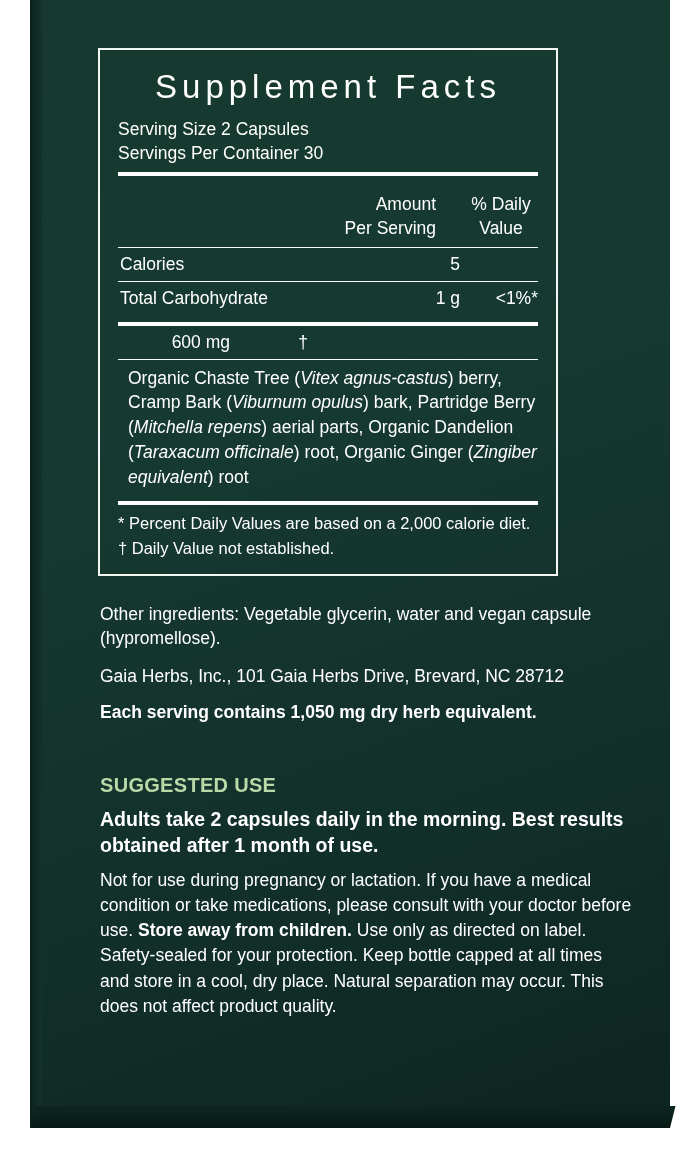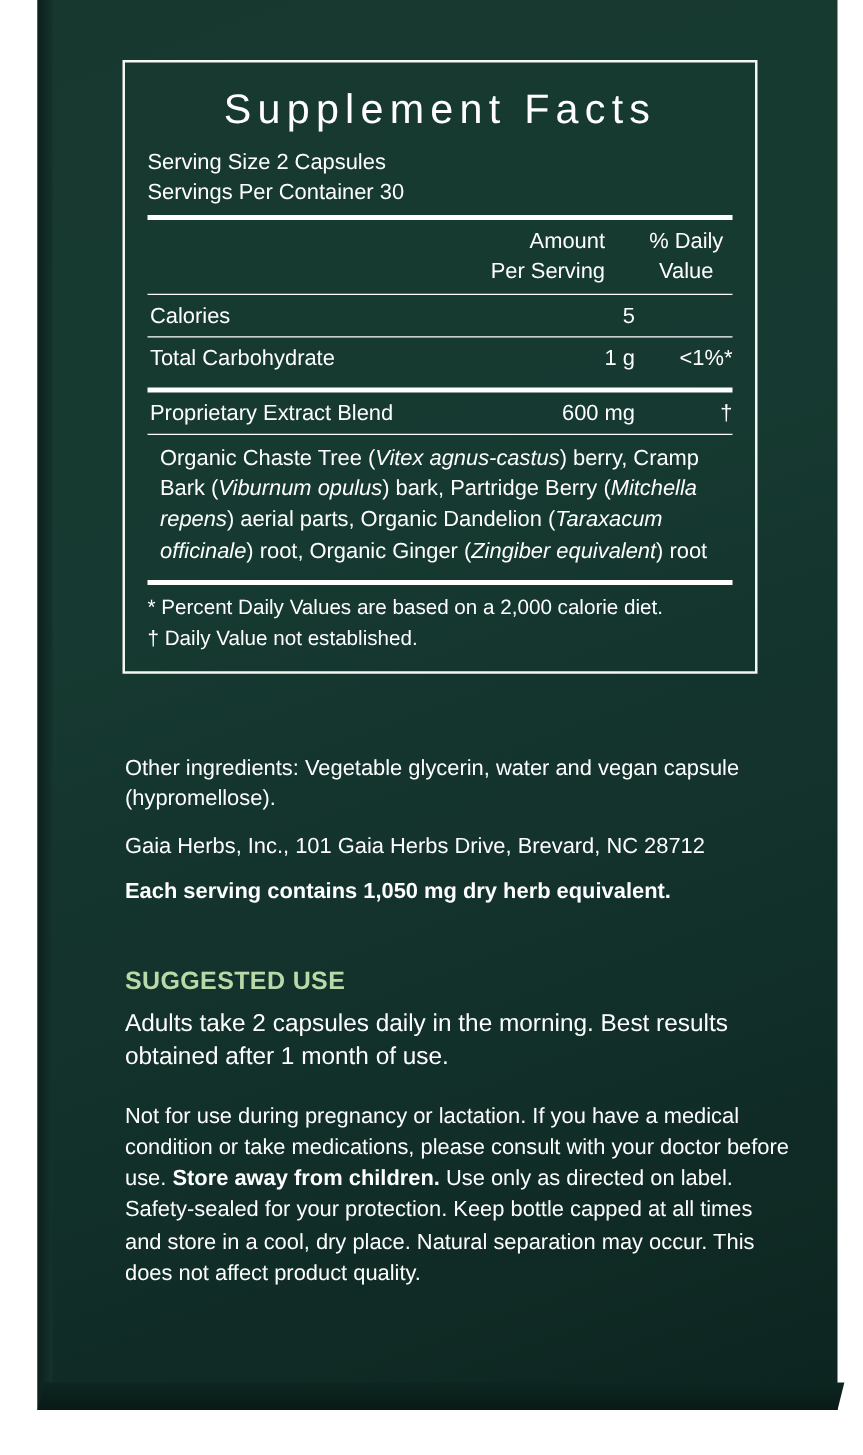--- a/index.html
+++ b/index.html
@@ -40,21 +40,21 @@
     background: linear-gradient(180deg, #0d2621 0%, #091a16 100%);
     transform: skewX(-14deg);
     transform-origin: bottom left;
   }
 
   
   .sf-box {
     position: absolute;
     left: 68px;
     top: 48px;
-    width: 508px;
+    width: 460px;
     border: 2px solid #f4f6f1;
     box-sizing: border-box;
     padding: 12px 18px 14px 18px;
     color: #ffffff;
   }
   .sf-title {
     font-size: 33px;
     letter-spacing: 5px;
     text-align: center;
     font-weight: 400;
@@ -76,20 +76,21 @@
     margin: 0;
   }
   .amount-head {
     display: flex;
     justify-content: flex-end;
     gap: 28px;
     text-align: right;
     font-size: 17.5px;
     line-height: 1.35;
     padding: 5px 0 6px 0;
+    margin-top: 12px;
   }
   .amount-head .col1 { width: 170px; text-align: right; }
   .amount-head .col2 { width: 74px; text-align: center; }
 
   .sf-row {
     display: flex;
     align-items: center;
     font-size: 17.5px;
     padding: 6px 0 6px 2px;
   }
@@ -146,23 +147,23 @@
   }
   .sug-title {
     color: #b9d9a8;
     font-size: 20px;
     font-weight: bold;
     letter-spacing: 0.3px;
     margin-bottom: 10px;
   }
   .sug-bold {
     font-size: 19.5px;
-    font-weight: normal;
+    font-weight: bold;
     line-height: 1.33;
-    margin-bottom: 21px;
+    margin-bottom: 9px;
   }
   .sug-body {
     font-size: 17.5px;
     line-height: 1.44;
   }
   .sug-body b { font-weight: bold; }
 </style>
 </head>
 <body>
 
@@ -198,21 +199,20 @@
     <div class="rule-thin"></div>
     <div class="sf-row">
       <div class="name">Total Carbohydrate</div>
       <div class="amt">1 g</div>
       <div class="dv">&lt;1%*</div>
     </div>
 
     <div class="rule-thick"></div>
 
     <div class="sf-row blend-row">
-      <div class="name">Proprietary Extract Blend</div>
       <div class="amt">600 mg</div>
       <div class="dv">†</div>
     </div>
 
     <div class="rule-thin"></div>
 
     <div class="herb-list">Organic Chaste Tree (<i>Vitex agnus-castus</i>) berry, Cramp Bark (<i>Viburnum opulus</i>) bark, Partridge Berry (<i>Mitchella repens</i>) aerial parts, Organic Dandelion (<i>Taraxacum officinale</i>) root, Organic Ginger (<i>Zingiber equivalent</i>) root</div>
 
     <div class="rule-thick"></div>
 

